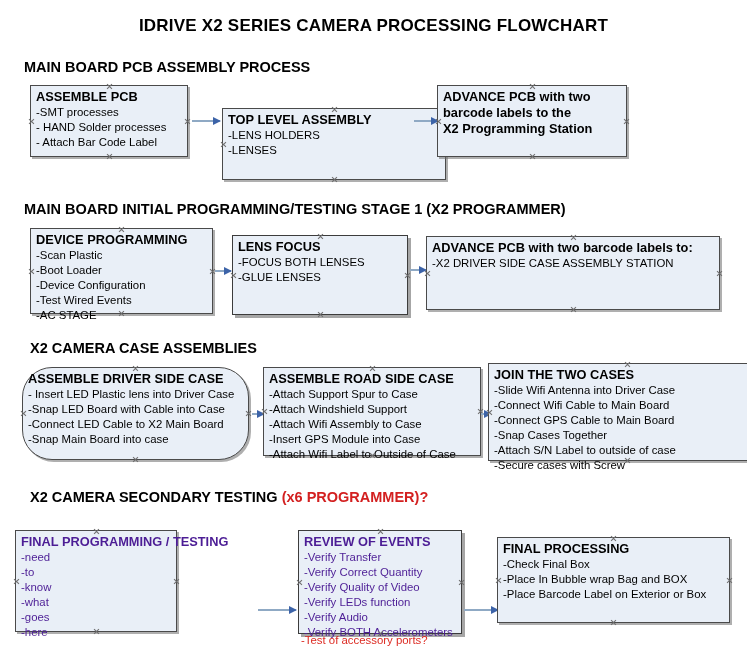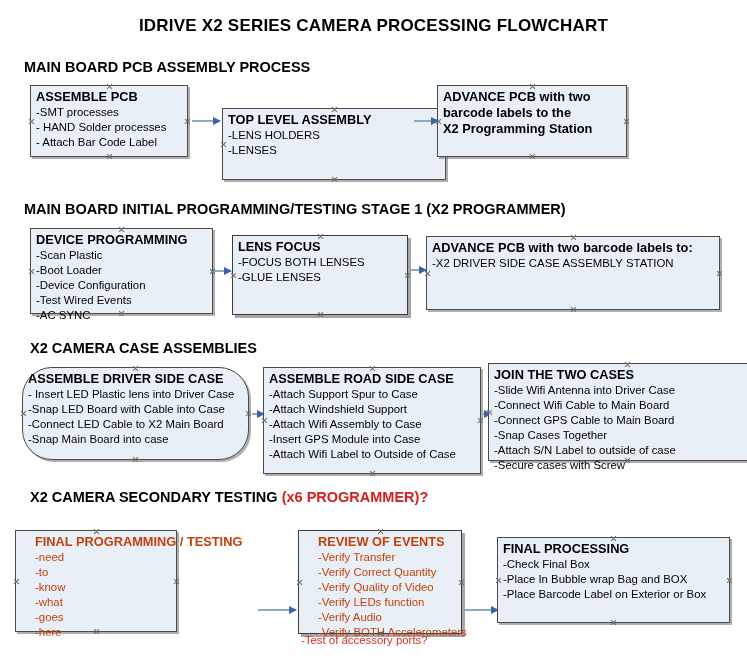--- a/index.html
+++ b/index.html
@@ -66,22 +66,21 @@
     white-space: nowrap;
     margin-bottom: 1px;
   }
   .node .node-line {
     font-size: 11.4px;
     line-height: 1.32;
     white-space: nowrap;
   }
   .node.red .node-title,
   .node.red .node-line {
-    color: #c2410c;
-    margin-left: 14px;
+    color: #4c1d95;
   }
 
   
   .overflow-line {
     position: absolute;
     left: 2px;
     bottom: -15px;
     font-size: 11.4px;
     line-height: 1.32;
     white-space: nowrap;
@@ -176,21 +175,21 @@
   <div class="section-heading" style="left:24px; top:201px;">
     <span>MAIN BOARD INITIAL PROGRAMMING/TESTING STAGE 1 (X2 PROGRAMMER)</span>
   </div>
 
   <div class="node" style="left:30px; top:228px; width:183px; height:86px;">
     <div class="node-title">DEVICE PROGRAMMING</div>
     <div class="node-line">-Scan Plastic</div>
     <div class="node-line">-Boot Loader</div>
     <div class="node-line">-Device Configuration</div>
     <div class="node-line">-Test Wired Events</div>
-    <div class="node-line">-AC SYNC</div>
+    <div class="node-line">-AC STAGE</div>
     <span class="handle" style="left:50%; top:0;"></span>
     <span class="handle" style="left:50%; top:100%;"></span>
     <span class="handle" style="left:0; top:50%;"></span>
     <span class="handle" style="left:100%; top:50%;"></span>
   </div>
 
   <div class="arrow" style="left:215px; top:270px; width:16px;"></div>
 
   <div class="node thick" style="left:232px; top:235px; width:176px; height:80px;">
     <div class="node-title">LENS FOCUS</div>
@@ -224,21 +223,21 @@
     <div class="node-line">-Connect LED Cable to X2 Main Board</div>
     <div class="node-line">-Snap Main Board into case</div>
     <span class="handle" style="left:50%; top:0;"></span>
     <span class="handle" style="left:50%; top:100%;"></span>
     <span class="handle" style="left:0; top:50%;"></span>
     <span class="handle" style="left:100%; top:50%;"></span>
   </div>
 
   <div class="arrow" style="left:252px; top:413px; width:12px;"></div>
 
-  <div class="node" style="left:263px; top:367px; width:218px; height:107px;">
+  <div class="node" style="left:263px; top:367px; width:218px; height:89px;">
     <div class="node-title">ASSEMBLE ROAD SIDE CASE</div>
     <div class="node-line">-Attach Support Spur to Case</div>
     <div class="node-line">-Attach Windshield Support</div>
     <div class="node-line">-Attach Wifi Assembly to Case</div>
     <div class="node-line">-Insert GPS Module into Case</div>
     <div class="node-line">-Attach Wifi Label to Outside of Case</div>
     <span class="handle" style="left:50%; top:0;"></span>
     <span class="handle" style="left:50%; top:100%;"></span>
     <span class="handle" style="left:0; top:50%;"></span>
     <span class="handle" style="left:100%; top:50%;"></span>

